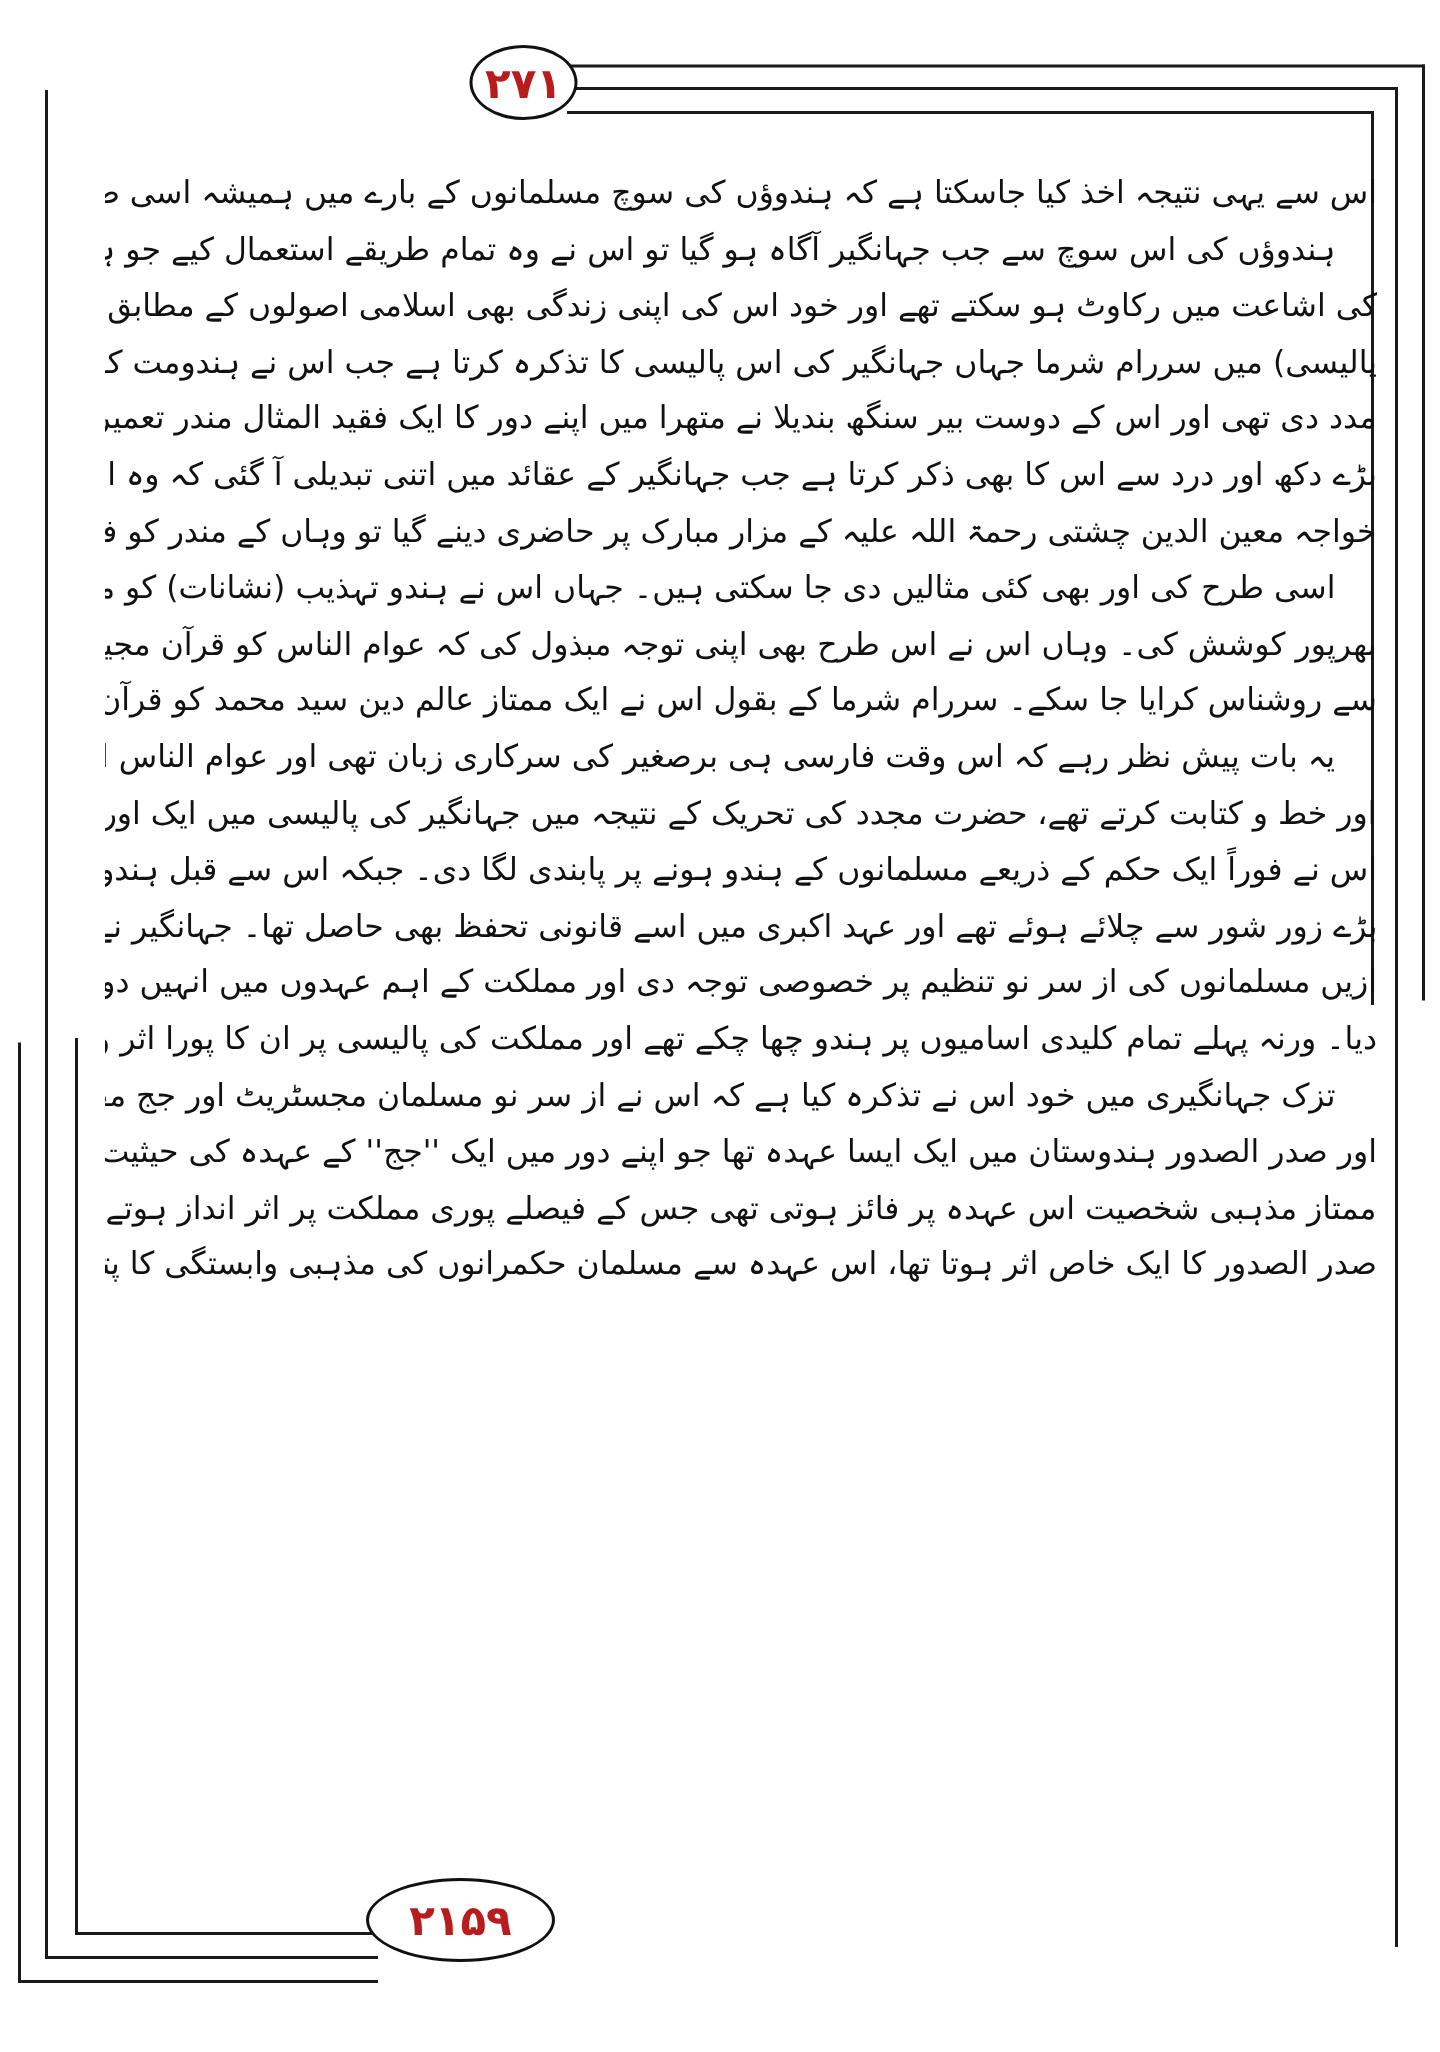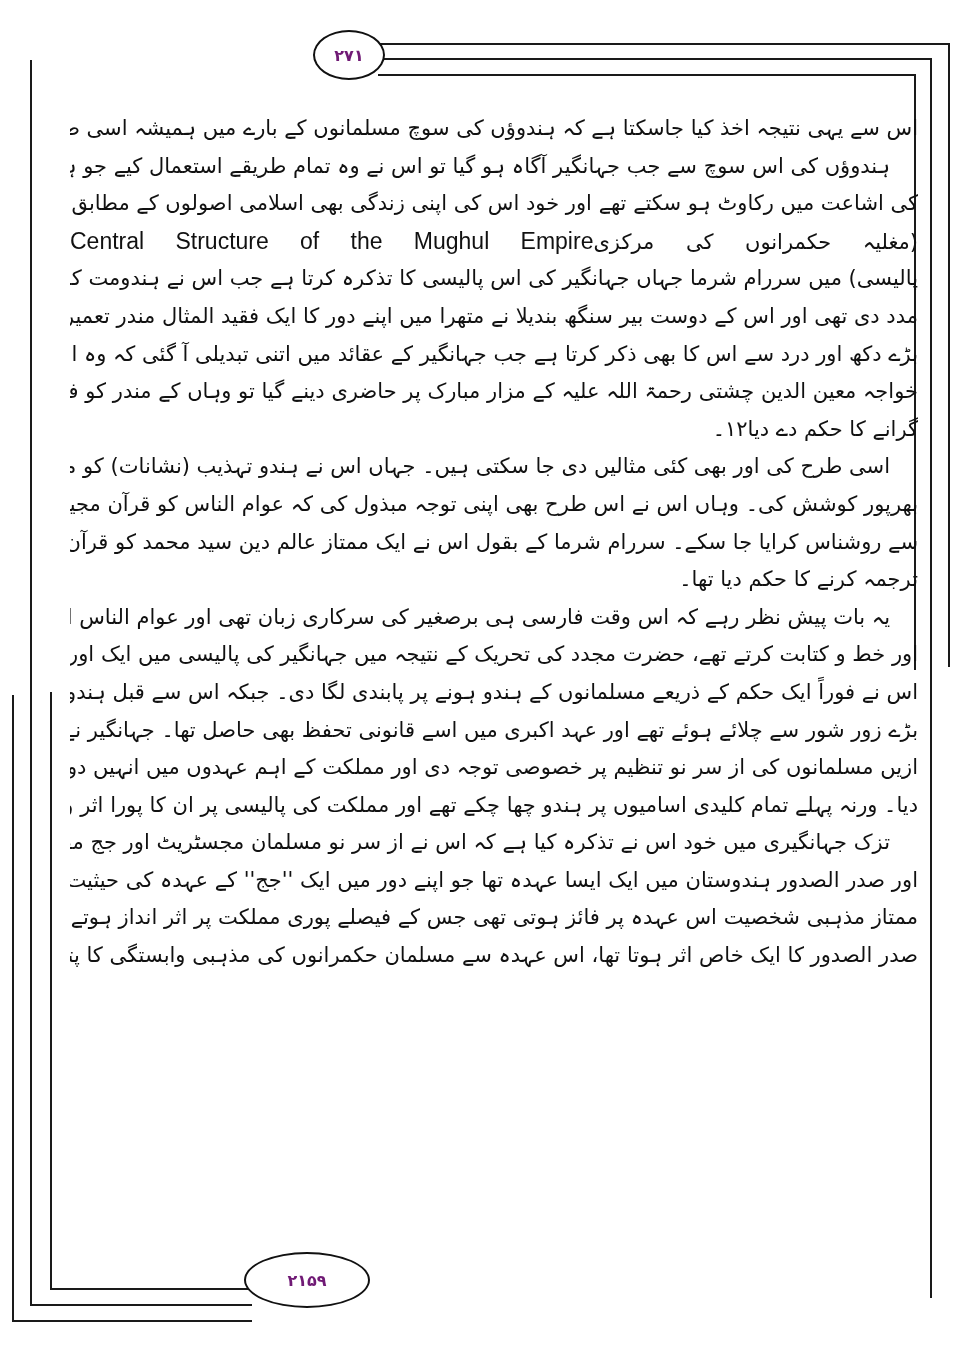--- a/index.html
+++ b/index.html
@@ -1,21 +1,21 @@
 <!DOCTYPE html>
 <html><head>
   <meta charset="utf-8">
   <style>
     html, body { margin: 0; padding: 0; background: #ffffff; }
     body { width: 960px; height: 1368px; position: relative; overflow: hidden; font-family: "DejaVu Sans", sans-serif; color: #111; }
     .frame-line { position: absolute; background: #1a1a1a; }
     .page-badge {
       position: absolute; border: 2.5px solid #111; border-radius: 50%;
       background: #fff; display: flex; align-items: center; justify-content: center;
-      font-family: "DejaVu Sans", sans-serif; font-weight: bold; font-size: 16px; color: #701a75;
+      font-family: "DejaVu Sans", sans-serif; font-weight: bold; font-size: 28px; color: #b91c1c;
     }
     .text-block {
       position: absolute; left: 70px; width: 848px; top: 110px;
       direction: rtl; text-align: justify;
       font-family: "DejaVu Sans", sans-serif; font-size: 21px; line-height: 37.6px; color: #111;
     }
     .line { display: block; white-space: nowrap; overflow: hidden; text-align: justify; text-align-last: justify; height: 37.6px; }
     .line.last { text-align-last: right; }
     .line.indent { padding-right: 28px; }
     .latin { direction: ltr; unicode-bidi: embed; font-family: "Liberation Sans", sans-serif; font-size: 23px; }
@@ -41,30 +41,27 @@
   <span>۲۷۱</span>
 </div>
 <div class="page-badge" style="left:244px; top:1252px; width:122px; height:52px;">
   <span>۲۱۵۹</span>
 </div>
 
 <div class="text-block">
   <span class="line last">اس سے یہی نتیجہ اخذ کیا جاسکتا ہے کہ ہندوؤں کی سوچ مسلمانوں کے بارے میں ہمیشہ اسی طرح رہی ہے۔</span>
   <span class="line indent">ہندوؤں کی اس سوچ سے جب جہانگیر آگاہ ہو گیا تو اس نے وہ تمام طریقے استعمال کیے جو ہندومت</span>
   <span class="line last">کی اشاعت میں رکاوٹ ہو سکتے تھے اور خود اس کی اپنی زندگی بھی اسلامی اصولوں کے مطابق ڈھل گئی۔</span>
-  <span class="line" style="text-align-last: justify;"><span>(مغلیہ حکمرانوں کی مرکزی</span><span class="latin">Central Structure of the Mughul Empire</span></span>
   <span class="line">پالیسی) میں سررام شرما جہاں جہانگیر کی اس پالیسی کا تذکرہ کرتا ہے جب اس نے ہندومت کو پھیلانے میں</span>
   <span class="line">مدد دی تھی اور اس کے دوست بیر سنگھ بندیلا نے متھرا میں اپنے دور کا ایک فقید المثال مندر تعمیر کرایا تھا وہاں</span>
   <span class="line">بڑے دکھ اور درد سے اس کا بھی ذکر کرتا ہے جب جہانگیر کے عقائد میں اتنی تبدیلی آ گئی کہ وہ اجمیر حضرت</span>
   <span class="line">خواجہ معین الدین چشتی رحمۃ اللہ علیہ کے مزار مبارک پر حاضری دینے گیا تو وہاں کے مندر کو فوری طور پر</span>
-  <span class="line last">گرانے کا حکم دے دیا۱۲۔</span>
   <span class="line indent">اسی طرح کی اور بھی کئی مثالیں دی جا سکتی ہیں۔ جہاں اس نے ہندو تہذیب (نشانات) کو مٹانے کی</span>
   <span class="line">بھرپور کوشش کی۔ وہاں اس نے اس طرح بھی اپنی توجہ مبذول کی کہ عوام الناس کو قرآن مجید کی تعلیمات</span>
   <span class="line">سے روشناس کرایا جا سکے۔ سررام شرما کے بقول اس نے ایک ممتاز عالم دین سید محمد کو قرآن مجید کا فارسی</span>
-  <span class="line last">ترجمہ کرنے کا حکم دیا تھا۔</span>
   <span class="line indent">یہ بات پیش نظر رہے کہ اس وقت فارسی ہی برصغیر کی سرکاری زبان تھی اور عوام الناس اسی زبان کو سمجھتے</span>
   <span class="line">اور خط و کتابت کرتے تھے، حضرت مجدد کی تحریک کے نتیجہ میں جہانگیر کی پالیسی میں ایک اور تبدیلی یہ آئی کہ</span>
   <span class="line">اس نے فوراً ایک حکم کے ذریعے مسلمانوں کے ہندو ہونے پر پابندی لگا دی۔ جبکہ اس سے قبل ہندو یہ مہم</span>
   <span class="line">بڑے زور شور سے چلائے ہوئے تھے اور عہد اکبری میں اسے قانونی تحفظ بھی حاصل تھا۔ جہانگیر نے علاوہ</span>
   <span class="line">ازیں مسلمانوں کی از سر نو تنظیم پر خصوصی توجہ دی اور مملکت کے اہم عہدوں میں انہیں دوبارہ نمایاں مقام</span>
   <span class="line last">دیا۔ ورنہ پہلے تمام کلیدی اسامیوں پر ہندو چھا چکے تھے اور مملکت کی پالیسی پر ان کا پورا اثر و نفوذ تھا۔</span>
   <span class="line indent">تزک جہانگیری میں خود اس نے تذکرہ کیا ہے کہ اس نے از سر نو مسلمان مجسٹریٹ اور جج مقرر کیے</span>
   <span class="line">اور صدر الصدور ہندوستان میں ایک ایسا عہدہ تھا جو اپنے دور میں ایک ''جج'' کے عہدہ کی حیثیت رکھتا تھا،</span>
   <span class="line">ممتاز مذہبی شخصیت اس عہدہ پر فائز ہوتی تھی جس کے فیصلے پوری مملکت پر اثر انداز ہوتے تھے تمام شعبوں پر</span>
   <span class="line">صدر الصدور کا ایک خاص اثر ہوتا تھا، اس عہدہ سے مسلمان حکمرانوں کی مذہبی وابستگی کا پتا چلتا ہے اور برصغیر</span>

